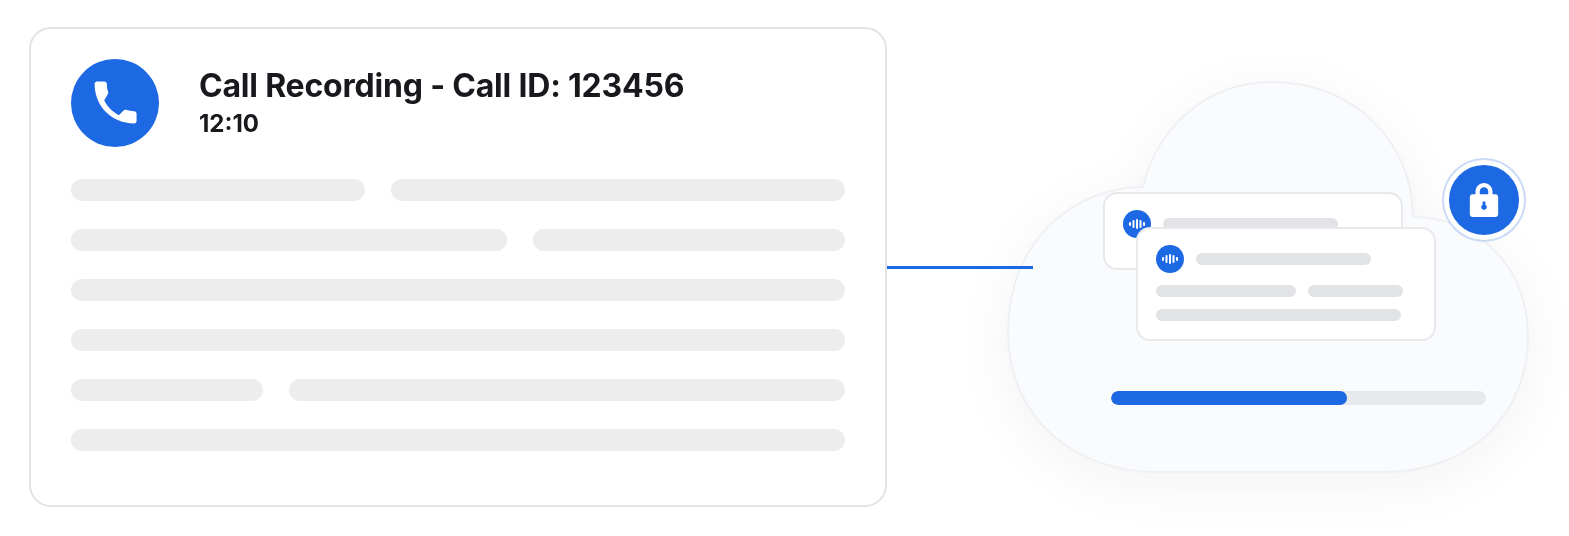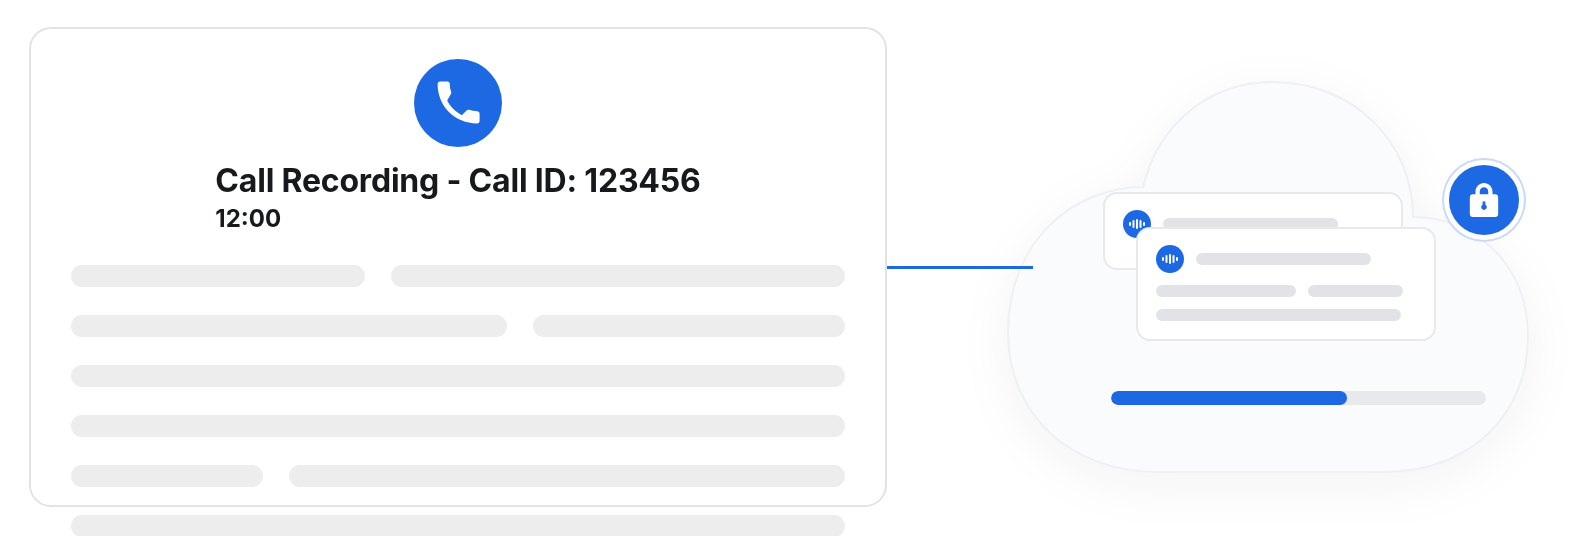--- a/index.html
+++ b/index.html
@@ -34,23 +34,22 @@
     height: 480px;
     border: 2px solid var(--card-border);
     border-radius: 22px;
     background: #fff;
     padding: 30px 40px 34px 40px;
   }
 
   .card-header {
     display: flex;
     align-items: center;
-    gap: 16px;
+    gap: 40px;
     margin-bottom: 32px;
-    flex-direction: column;
   }
 
   .phone-badge {
     width: 88px;
     height: 88px;
     border-radius: 50%;
     background: var(--blue);
     flex: none;
     display: flex;
     align-items: center;
@@ -206,21 +205,21 @@
 
 <div class="card">
   <div class="card-header">
     <div class="phone-badge">
       <svg viewBox="0 0 24 24">
           <path d="M6.6 10.8c1.6 3.1 4.2 5.7 7.3 7.3l2.4-2.4c.3-.3.8-.4 1.2-.3 1.3.4 2.7.7 4.1.7.7 0 1.2.5 1.2 1.2V21c0 .7-.5 1.2-1.2 1.2C10.3 22.2 1.8 13.7 1.8 2.4 1.8 1.7 2.3 1.2 3 1.2h3.7c.7 0 1.2.5 1.2 1.2 0 1.4.2 2.8.7 4.1.1.4 0 .9-.3 1.2L6.6 10.8z"></path>
         </svg>
     </div>
     <div>
       <div class="card-title">Call Recording - Call ID: 123456</div>
-      <div class="card-subtitle">12:00</div>
+      <div class="card-subtitle">12:10</div>
     </div>
   </div>
 
   <div class="skeleton-lines">
     <div class="skeleton-row">
       <div class="skeleton" style="width:295px"></div>
       <div class="skeleton" style="width:455px"></div>
     </div>
     <div class="skeleton-row">
       <div class="skeleton" style="width:437px"></div>

